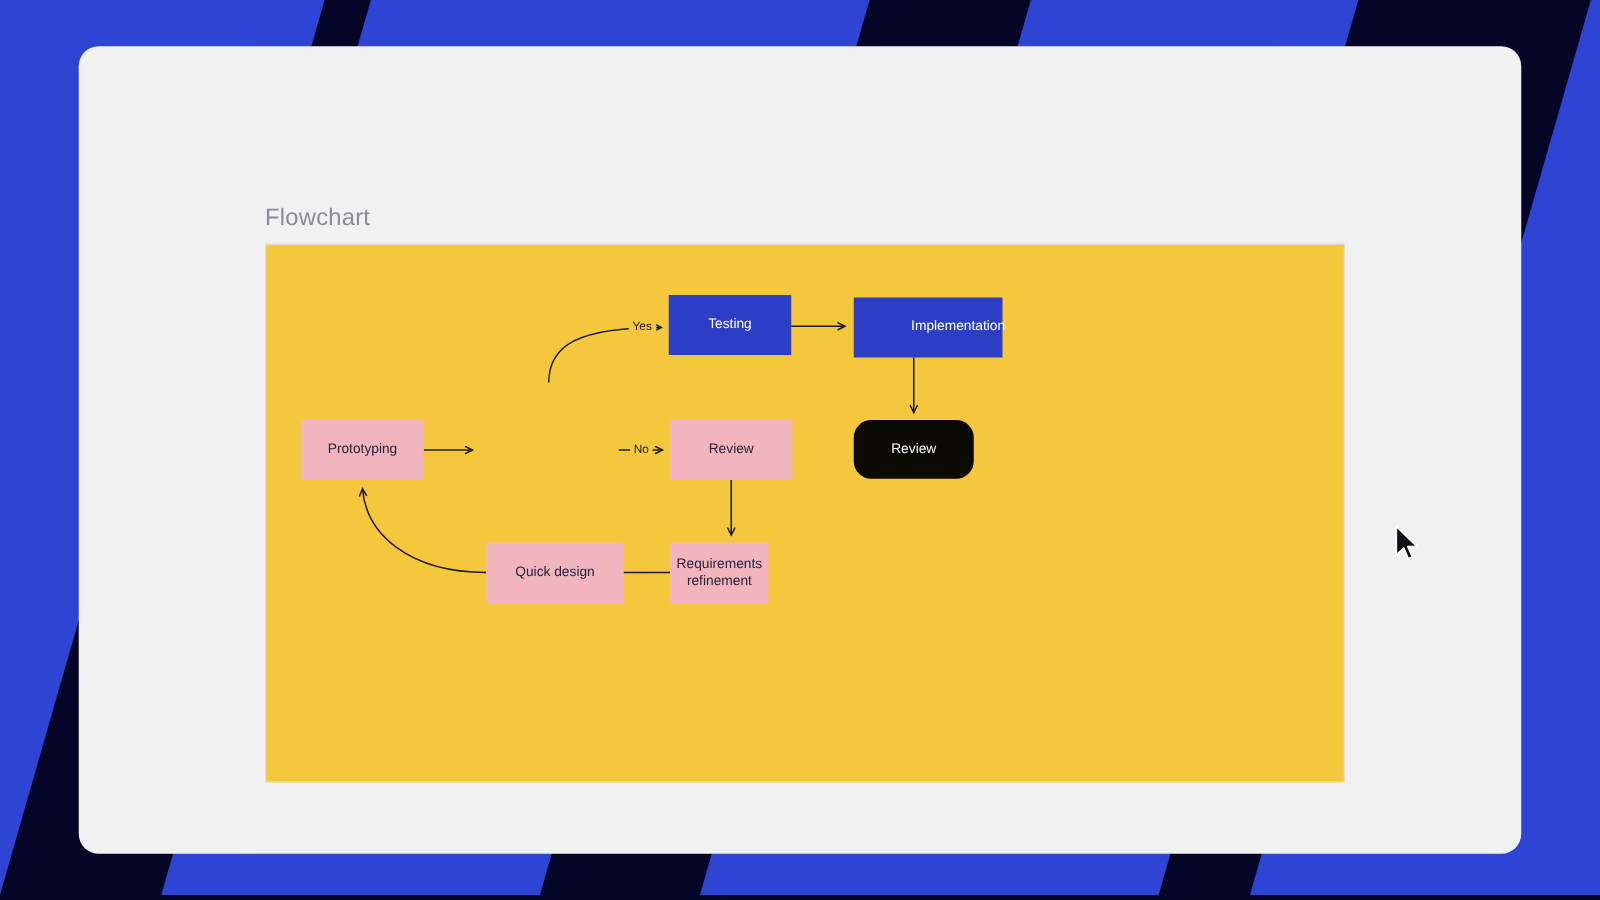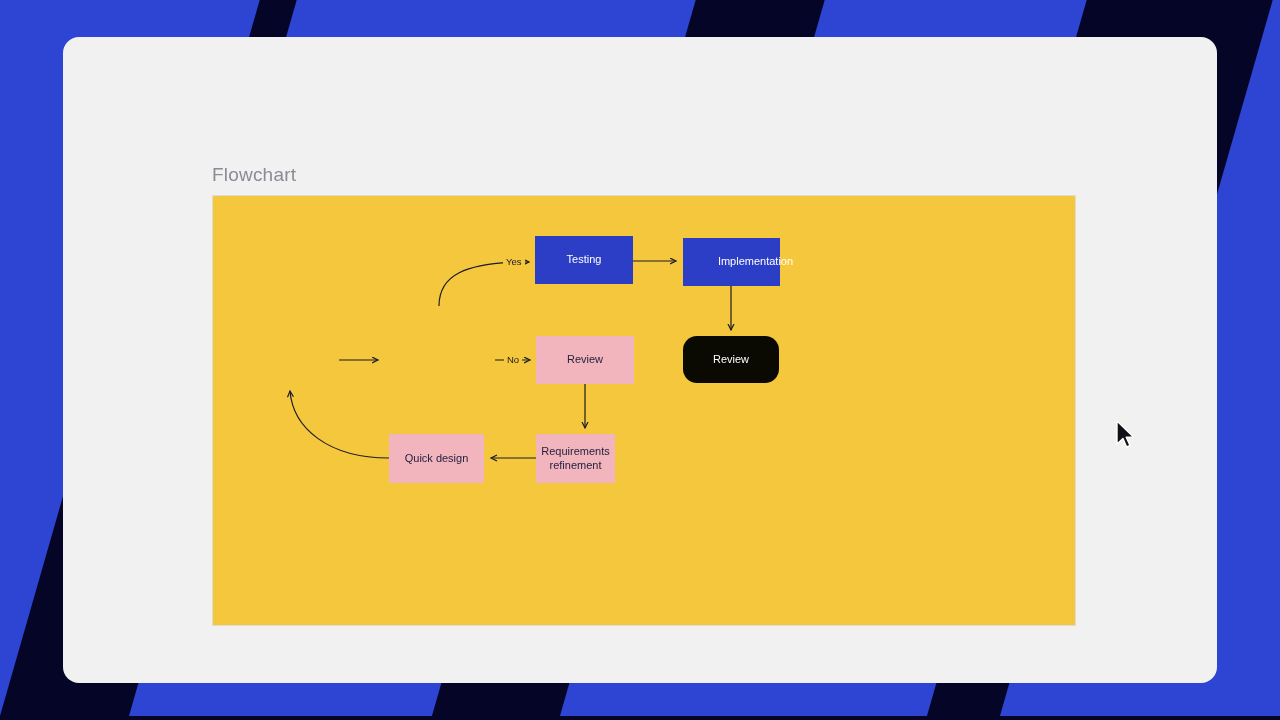--- a/index.html
+++ b/index.html
@@ -45,25 +45,25 @@
   .node-blue{background:var(--node-blue,#2b3ec5);color:#ffffff;}
   .node-black{background:var(--node-black,#0a0a03);color:#ffffff;border-radius:14px;}
   .node-diamond{
     background:var(--node-navy,#202046);color:#ffffff;
     clip-path:polygon(50% 0,100% 50%,50% 100%,0 50%);
     padding:0 16px;
   }
   #node-prototyping{left:28px;top:140px;width:98px;height:48px;}
   #node-prototype-evaluation{left:170px;top:108px;width:112px;height:112px;}
   #node-design{left:322px;top:40px;width:98px;height:48px;}
-  #node-implementation{left:470px;top:42px;width:97px;height:48px;padding-left:48px;}
+  #node-implementation{left:470px;top:42px;width:119px;height:48px;padding-left:48px;}
   #node-review{left:323px;top:140px;width:98px;height:48px;}
   #node-testing{left:470px;top:140px;width:96px;height:47px;}
   #node-requirements-refinement{left:323px;top:238px;width:79px;height:49px;padding:0 8px;}
-  #node-quick-design{left:176px;top:238px;width:95px;height:49px;}
+  #node-quick-design{left:176px;top:238px;width:110px;height:49px;}
   .edge-label{
     position:absolute;font-size:9.5px;color:#20202c;
     background:var(--canvas-yellow,#f5c73c);padding:1px 3px;
   }
   #edge-label-yes{left:290px;top:59px;}
   #edge-label-no{left:291px;top:157px;}
   .cursor{position:absolute;left:1114px;top:419px;}
 </style>
 </head>
 <body>
@@ -93,20 +93,23 @@
           <path d="M226,110 C226,80 250,66 316,66" marker-end="url(#arrow)"></path>
           <path d="M282,164 H317" marker-end="url(#arrow)"></path>
           <path d="M420,65 H463" marker-end="url(#arrow)"></path>
           <path d="M518,90 V134" marker-end="url(#arrow)"></path>
           <path d="M372,188 V232" marker-end="url(#arrow)"></path>
           <path d="M323,262 H278" marker-end="url(#arrow)"></path>
           <path d="M176,262 C115,262 80,232 77,195" marker-end="url(#arrow)"></path>
         </g>
       </svg>
 
+      <div class="node node-pink" id="node-prototyping">
+        <span>Prototyping</span>
+      </div>
       <div class="node node-blue" id="node-design">
         <span>Testing</span>
       </div>
       <div class="node node-blue" id="node-implementation">
         <span>Implementation</span>
       </div>
       <div class="node node-pink" id="node-review">
         <span>Review</span>
       </div>
       <div class="node node-black" id="node-testing">

